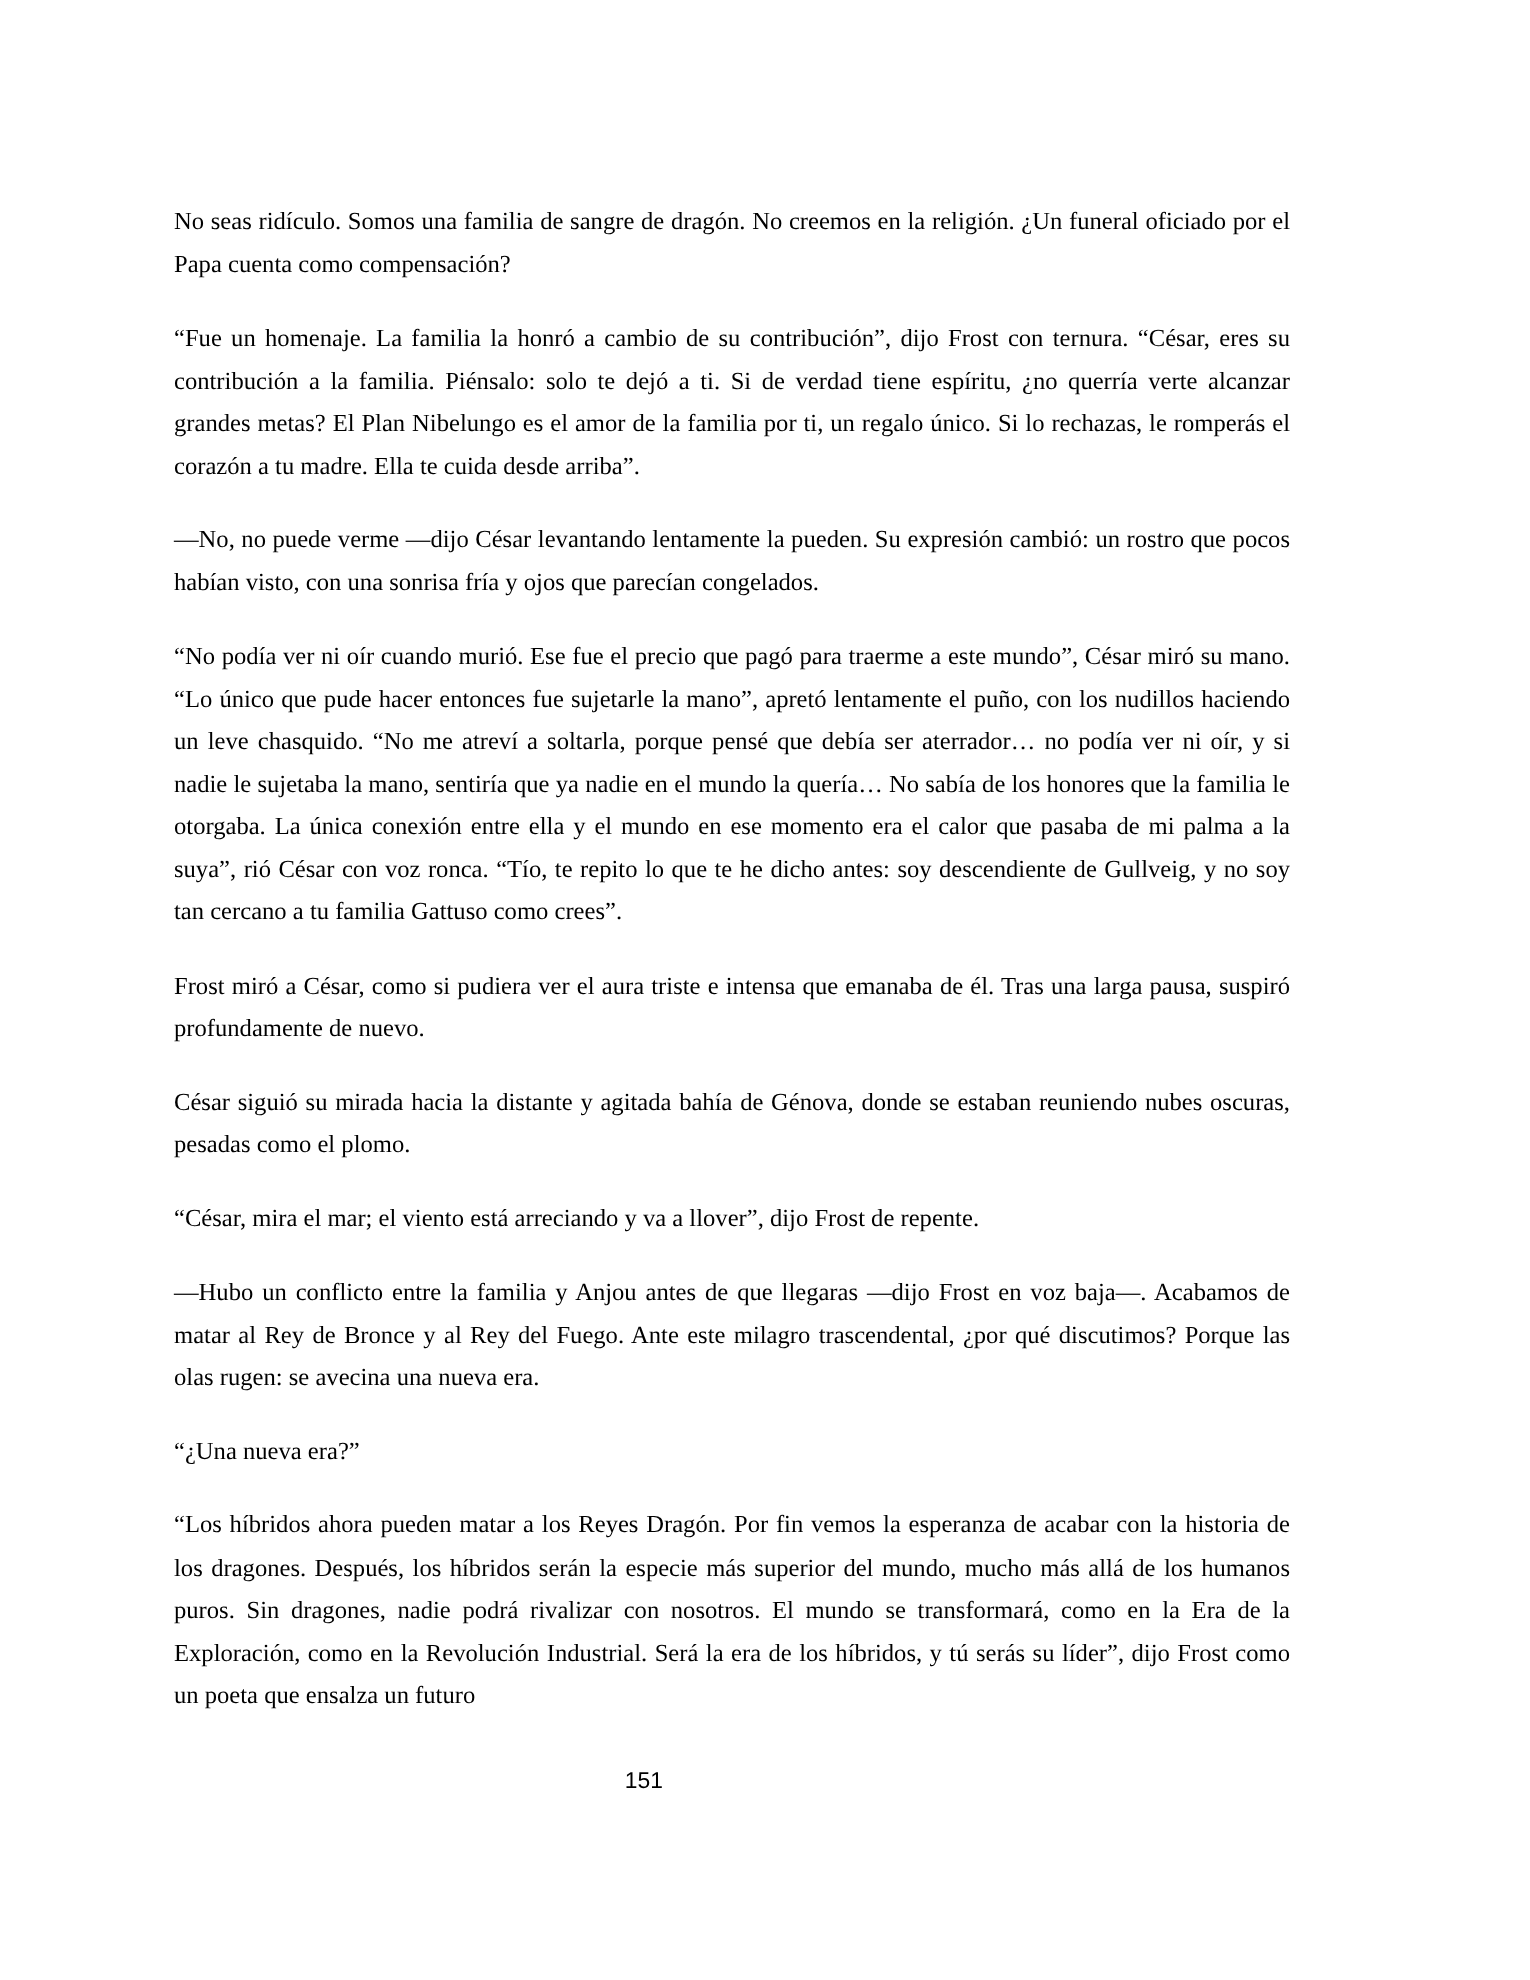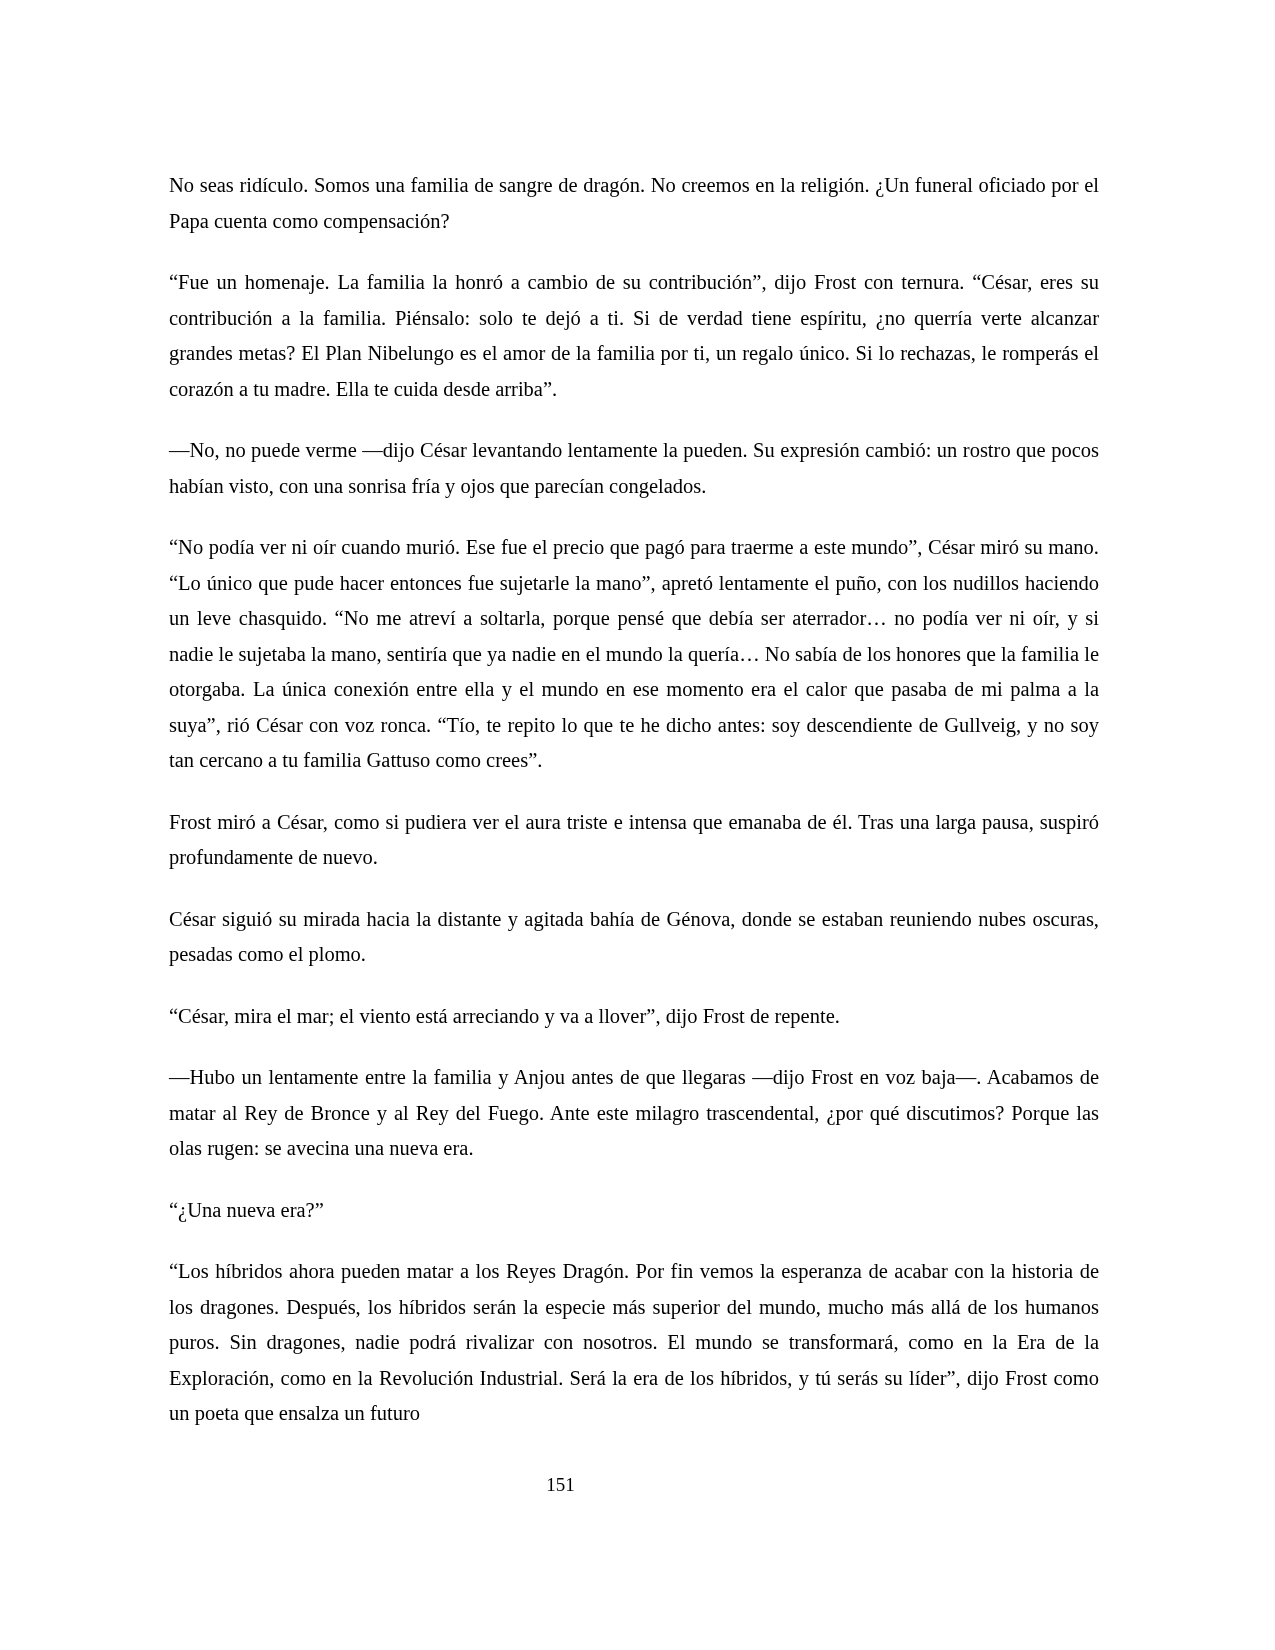--- a/index.html
+++ b/index.html
@@ -14,21 +14,20 @@
     font-family: "Liberation Serif", "DejaVu Serif", serif;
     color: #000000;
     -webkit-font-smoothing: antialiased;
   }
   .page {
     position: relative;
     width: 1073px;
     height: 1650px;
     background: #ffffff;
     box-sizing: border-box;
-    margin-left: 24px;
   }
   .text-column {
     position: absolute;
     left: 145px;
     top: 168px;
     width: 930px;
   }
   p.para {
     margin: 0 0 26px 0;
     font-size: 20.5px;
@@ -47,37 +46,37 @@
     text-align: left;
   }
   .page-number {
     position: absolute;
     left: 0;
     right: 0;
     top: 1474px;
     text-align: center;
     font-size: 19px;
     line-height: 22px;
-    font-family: Liberation Serif, serif;
+    font-family: Liberation Sans, sans-serif;
     color: #000000;
   }
 </style>
 </head>
 <body>
 
 <div class="page">
 
   <div class="text-column">
     <p class="para">No seas ridículo. Somos una familia de sangre de dragón. No creemos en la religión. ¿Un funeral oficiado por el Papa cuenta como compensación?</p>
     <p class="para">“Fue un homenaje. La familia la honró a cambio de su contribución”, dijo Frost con ternura. “César, eres su contribución a la familia. Piénsalo: solo te dejó a ti. Si de verdad tiene espíritu, ¿no querría verte alcanzar grandes metas? El Plan Nibelungo es el amor de la familia por ti, un regalo único. Si lo rechazas, le romperás el corazón a tu madre. Ella te cuida desde arriba”.</p>
     <p class="para">—No, no puede verme —dijo César levantando lentamente la pueden. Su expresión cambió: un rostro que pocos habían visto, con una sonrisa fría y ojos que parecían congelados.</p>
     <p class="para">“No podía ver ni oír cuando murió. Ese fue el precio que pagó para traerme a este mundo”, César miró su mano. “Lo único que pude hacer entonces fue sujetarle la mano”, apretó lentamente el puño, con los nudillos haciendo un leve chasquido. “No me atreví a soltarla, porque pensé que debía ser aterrador… no podía ver ni oír, y si nadie le sujetaba la mano, sentiría que ya nadie en el mundo la quería… No sabía de los honores que la familia le otorgaba. La única conexión entre ella y el mundo en ese momento era el calor que pasaba de mi palma a la suya”, rió César con voz ronca. “Tío, te repito lo que te he dicho antes: soy descendiente de Gullveig, y no soy tan cercano a tu familia Gattuso como crees”.</p>
     <p class="para">Frost miró a César, como si pudiera ver el aura triste e intensa que emanaba de él. Tras una larga pausa, suspiró profundamente de nuevo.</p>
     <p class="para">César siguió su mirada hacia la distante y agitada bahía de Génova, donde se estaban reuniendo nubes oscuras, pesadas como el plomo.</p>
     <p class="para short">“César, mira el mar; el viento está arreciando y va a llover”, dijo Frost de repente.</p>
-    <p class="para">—Hubo un lentamente entre la familia y Anjou antes de que llegaras —dijo Frost en voz baja—. Acabamos de matar al Rey de Bronce y al Rey del Fuego. Ante este milagro trascendental, ¿por qué discutimos? Porque las olas rugen: se avecina una nueva era.</p>
+    <p class="para">—Hubo un conflicto entre la familia y Anjou antes de que llegaras —dijo Frost en voz baja—. Acabamos de matar al Rey de Bronce y al Rey del Fuego. Ante este milagro trascendental, ¿por qué discutimos? Porque las olas rugen: se avecina una nueva era.</p>
     <p class="para short">“¿Una nueva era?”</p>
     <p class="para">“Los híbridos ahora pueden matar a los Reyes Dragón. Por fin vemos la esperanza de acabar con la historia de los dragones. Después, los híbridos serán la especie más superior del mundo, mucho más allá de los humanos puros. Sin dragones, nadie podrá rivalizar con nosotros. El mundo se transformará, como en la Era de la Exploración, como en la Revolución Industrial. Será la era de los híbridos, y tú serás su líder”, dijo Frost como un poeta que ensalza un futuro</p>
   </div>
 
   <div class="page-number">151</div>
 
 </div>
 
 </body></html>

